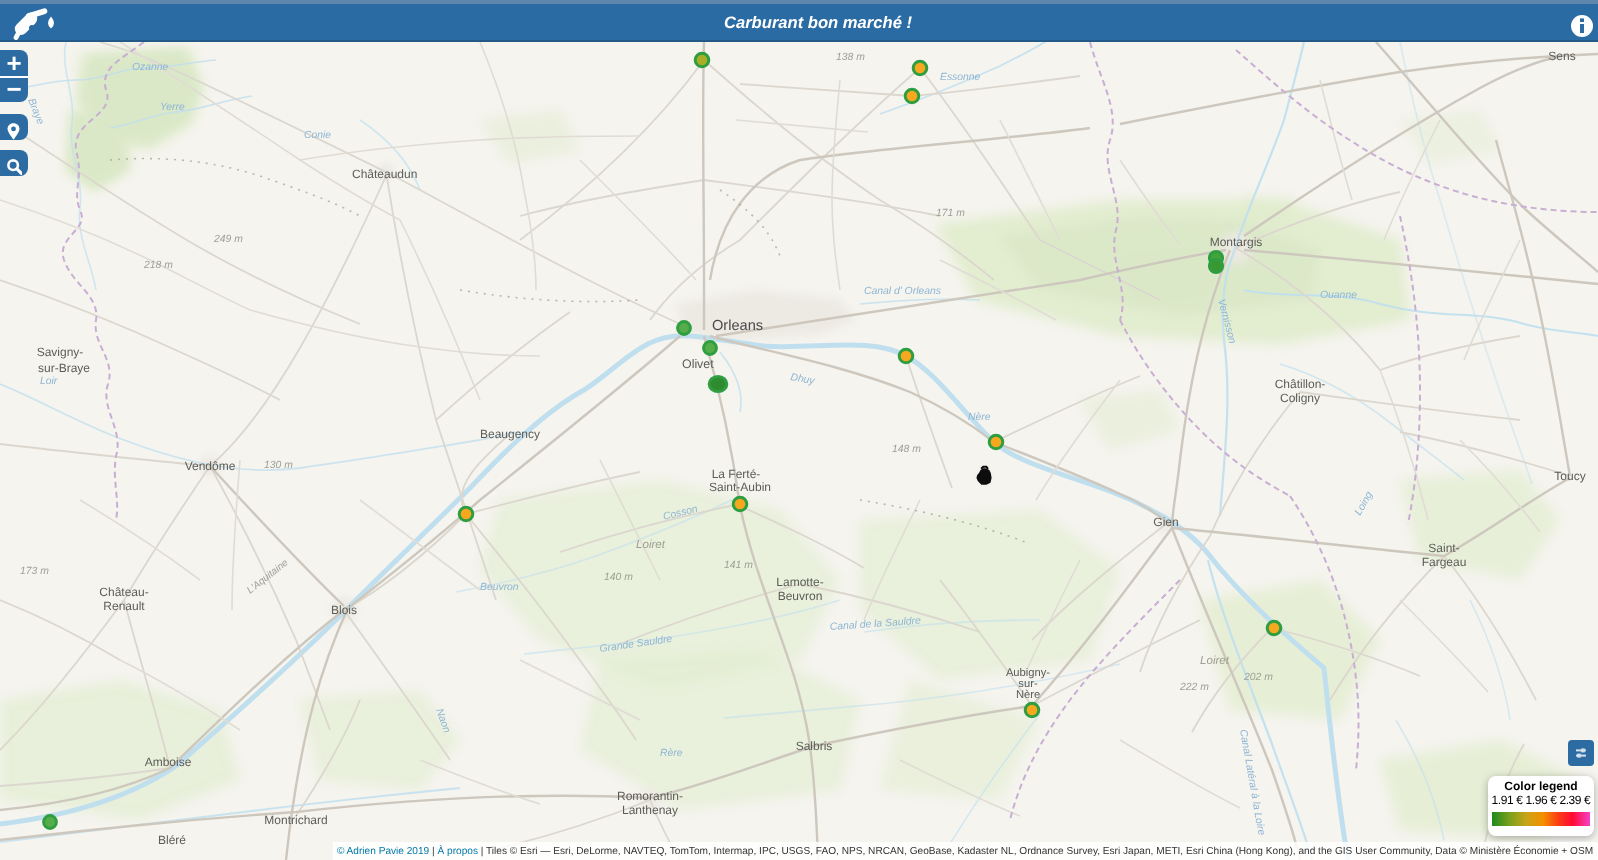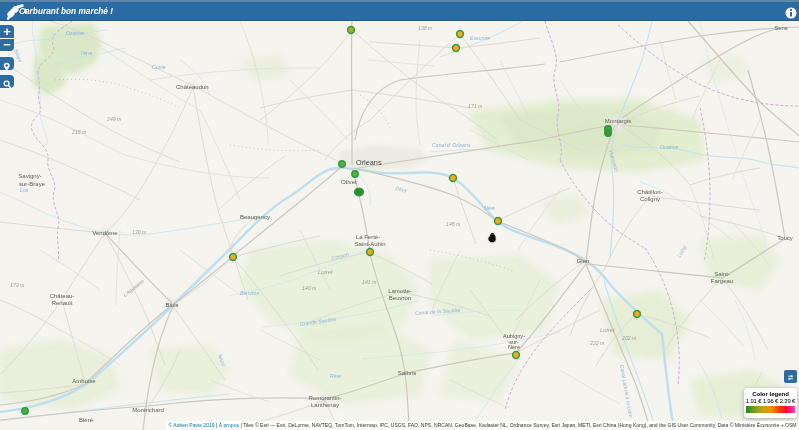--- a/index.html
+++ b/index.html
@@ -1,20 +1,20 @@
 <!DOCTYPE html>
 <html><head>
 <meta charset="utf-8">
 <style>
 html,body{margin:0;padding:0;width:799px;height:430px;overflow:hidden;
 font-family:"Liberation Sans",sans-serif;}
 #stage{position:relative;width:799px;height:430px;background:#f5f4ef;overflow:hidden;}
 #map{position:absolute;left:0;top:0;}
 #hdr{position:absolute;left:0;top:0;width:799px;height:21px;background:#2b6ba3;border-top:2.5px solid #5e87ab;border-bottom:1.5px solid #235a88;box-sizing:border-box;z-index:50;}
-#hdr .title{position:absolute;left:19px;right:0;top:2px;color:#fff;font-weight:bold;font-style:italic;font-size:8.3px;line-height:14px;}
+#hdr .title{position:absolute;left:19px;right:0;top:2px;text-align:center;color:#fff;font-weight:bold;font-style:italic;font-size:8.3px;line-height:14px;}
 .ctl{position:absolute;left:0;width:14px;background:#2d6ca2;border-radius:0 4px 4px 0;z-index:40;color:#fff;text-align:center;}
 #legend{position:absolute;left:744px;top:388px;width:53px;height:30px;background:#fff;border-radius:4px;box-shadow:0 1px 4px rgba(0,0,0,0.3);z-index:40;font-size:7px;text-align:center;}
 #legend .t{font-weight:bold;font-size:6px;margin-top:3px;white-space:nowrap;}
 #legend .v{font-size:6px;margin-top:1px;letter-spacing:-0.2px;white-space:nowrap;}
 #legend .bar{margin:2px auto 0 auto;width:49px;height:7px;
 background:linear-gradient(to right,#1e8a1e 0%,#7aa01e 18%,#c8a416 35%,#f49000 52%,#fb3c14 68%,#ff0a32 82%,#f542c8 100%);}
 #gear{position:absolute;left:784px;top:370px;width:13px;height:13px;background:#2d6ca2;border-radius:2px;z-index:40;}
 #attr{position:absolute;right:0;bottom:0;height:17px;background:rgba(255,255,255,0.85);z-index:45;font-size:9.5px;color:#333;line-height:17px;padding:0 5px 0 4px;white-space:nowrap;transform-origin:100% 100%;transform:scale(0.5322);}
 #attr a{color:#0078A8;text-decoration:none;}
 </style>

